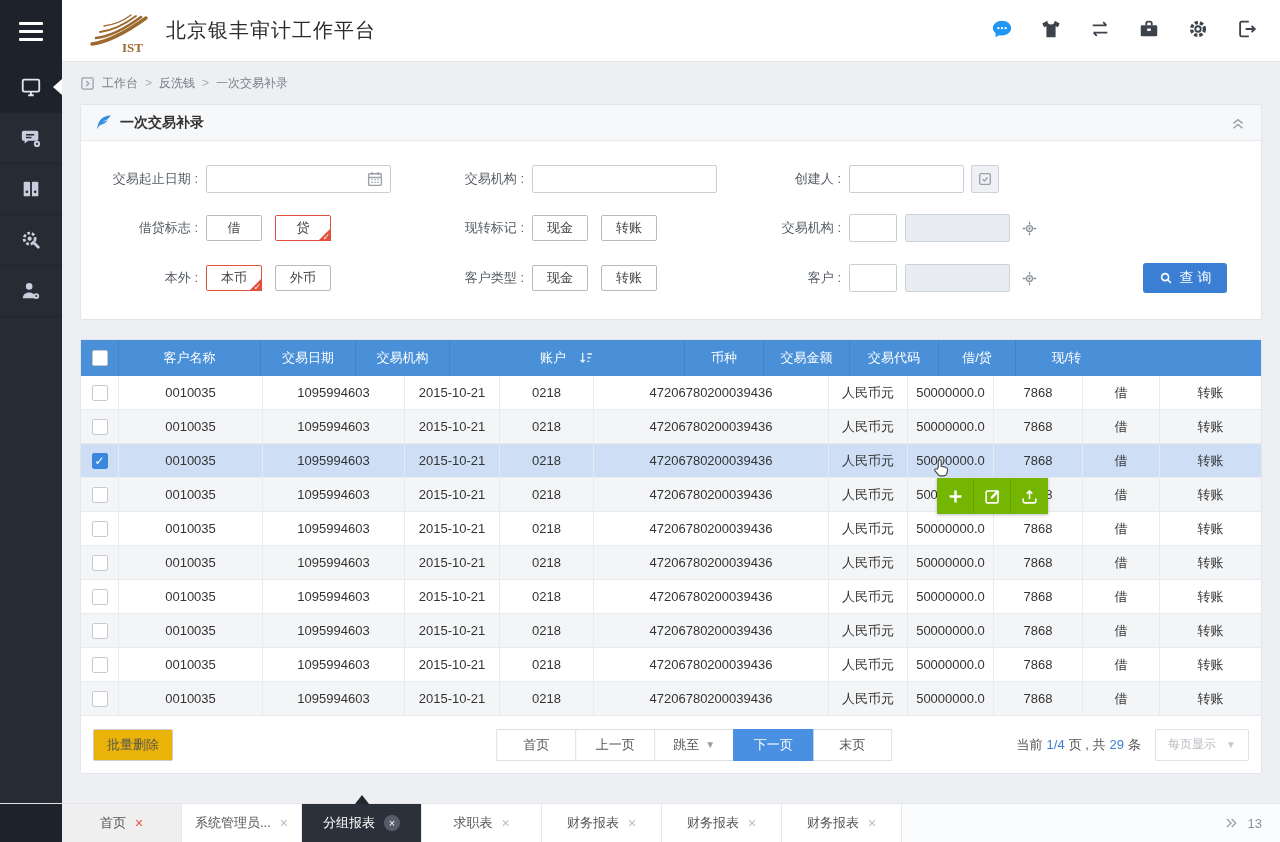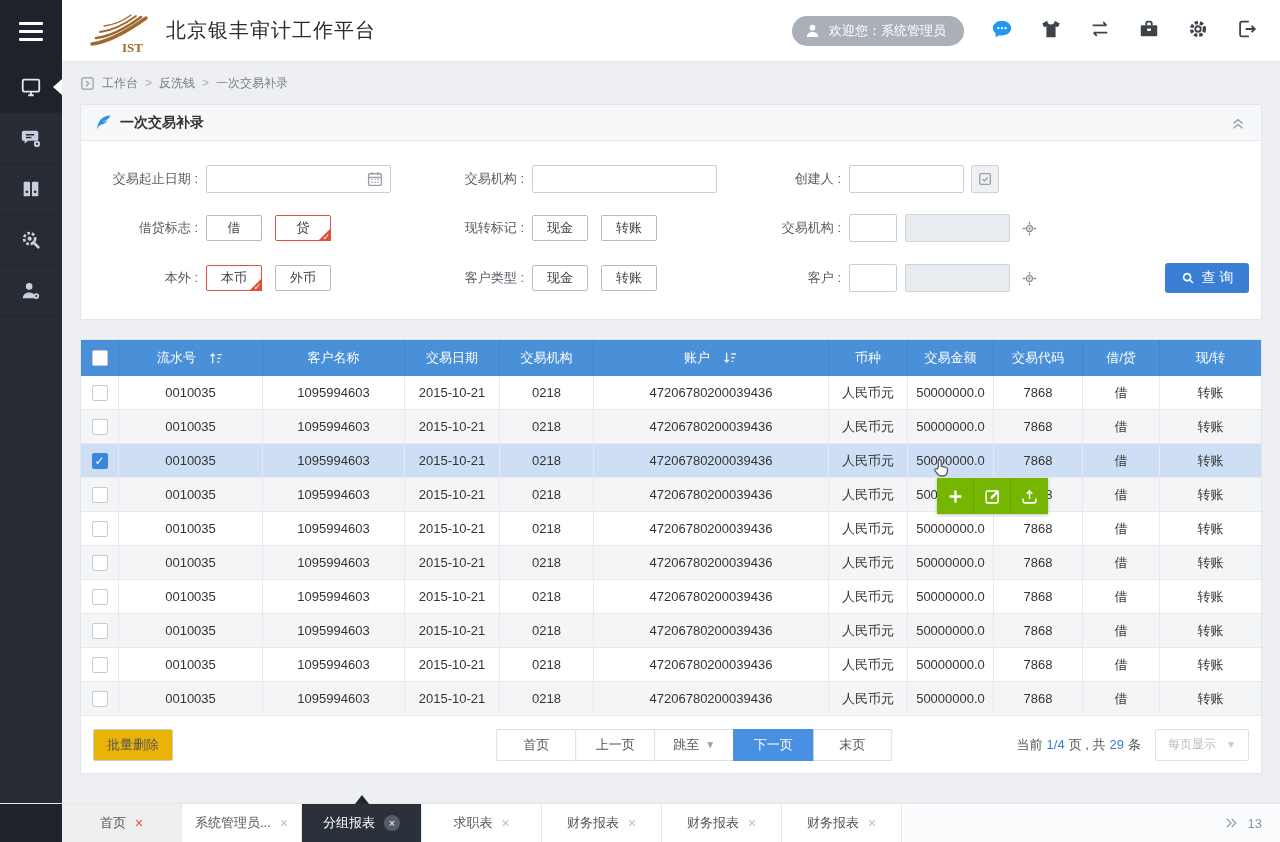--- a/index.html
+++ b/index.html
@@ -41,21 +41,21 @@
   .card-title{font-size:14px;font-weight:700;color:#333}
   .collapse-btn{margin-left:auto;width:18px;height:18px;color:#98a0a8;cursor:pointer;background:none;border:none;padding:0}
 
   
   .form{padding:24px 0 26px}
   .frow{display:flex;align-items:center;margin-bottom:21px}
   .frow:last-child{margin-bottom:0}
   .lb{flex:none;text-align:right;color:#555b63;font-size:13px;padding-right:8px;box-sizing:border-box}
   .lb.c1{width:125px}.lb.c2{width:118px}.lb.c3{width:105px}
   .ctl{flex:none;display:flex;align-items:center}
-  .ctl.c1{width:208px}.ctl.c2{width:212px}.ctl.c3{flex:1;padding-right:12px}
+  .ctl.c1{width:208px}.ctl.c2{width:212px}.ctl.c3{flex:1;padding-right:34px}
   input.txt{height:28px;border:1px solid #c9ced6;border-radius:2px;box-sizing:border-box;font-size:13px;padding:0 8px;color:#333;outline:none;background:#fff}
   .w185{width:185px}.w115{width:115px}.w48{width:48px;height:26px}.w105{width:105px;height:26px}
   input.dis{background:#e9edf2;border-color:#ccd2d9;margin-left:8px}
   .inpwrap{position:relative;display:inline-block}
   .inpwrap .cal{position:absolute;right:7px;top:5px;width:18px;height:18px;color:#9aa0a8;cursor:pointer}
   .addon{width:26px;height:26px;border:1px solid #ccd2d9;background:#eef0f3;border-radius:2px;display:flex;align-items:center;justify-content:center;margin-left:7px;cursor:pointer}
   .addon .ic{width:16px;height:16px;color:#9aa0a8}
   .target{width:17px;height:17px;color:#8a9099;margin-left:11px;cursor:pointer}
   .tgl{position:relative;min-width:56px;height:26px;border:1px solid #b4bac2;background:#fff;margin-right:13px;font-size:13px;color:#444;display:inline-flex;align-items:center;justify-content:center;padding:0 8px;border-radius:2px;box-sizing:border-box;cursor:pointer}
   .tgl.sel{border-color:#e0503c}
@@ -178,29 +178,20 @@
           <path d="M8 36 Q30 33 62 10" stroke-width="3.4"></path>
           <path d="M12 30 Q31 28 57 9" stroke-width="2.6"></path>
           <path d="M16 24 Q33 22 52 8" stroke-width="1.9"></path>
           <path d="M20 18 Q35 16 47 7" stroke-width="1.3"></path>
         </g>
         <text x="38" y="44" font-size="13" fill="#9c6a2e" font-family="Liberation Serif,serif" font-weight="bold">IST</text>
       </svg>
     </span>
     <h1 class="app-title">北京银丰审计工作平台</h1>
     <div class="hsp"></div>
-    <div class="welcome">
-      <span class="ic">
-          <svg viewBox="0 0 24 24" fill="currentColor">
-            <circle cx="12" cy="8" r="4"></circle>
-            <path d="M4 21c0-4.5 3.5-7 8-7s8 2.5 8 7z"></path>
-          </svg>
-        </span>
-      <span>欢迎您：系统管理员</span>
-    </div>
     <span id="header-actions"><button class="hbtn"><span class="ic"><svg viewBox="0 0 24 24">
               <path fill="#2196f3" d="M12 3C6.5 3 2 6.6 2 11c0 2.2 1.1 4.2 3 5.6V21l4-2.2c.9.2 1.9.3 3 .3 5.5 0 10-3.6 10-8.1S17.5 3 12 3z"></path>
               <circle cx="8" cy="11" r="1.3" fill="#fff"></circle>
               <circle cx="12" cy="11" r="1.3" fill="#fff"></circle>
               <circle cx="16" cy="11" r="1.3" fill="#fff"></circle>
             </svg></span></button><button class="hbtn"><span class="ic"><svg viewBox="0 0 24 24" fill="currentColor">
               <path d="M8 3L2.5 6l2 4.2L7 9v12h10V9l2.5 1.2 2-4.2L16 3a4 4 0 0 1-8 0z"></path>
             </svg></span></button><button class="hbtn"><span class="ic"><svg viewBox="0 0 24 24" fill="none" stroke="currentColor" stroke-width="2">
               <path d="M4 8h15M15.5 4.5L19 8M20 16H5M8.5 19.5L5 16"></path>
             </svg></span></button><button class="hbtn"><span class="ic"><svg viewBox="0 0 24 24">
@@ -353,28 +344,20 @@
         </div>
       </div>
     </section>
 
     <section class="card table-card">
       <div id="thead">
           <div class="tr head">
             <div class="th" style="width: 38px; flex: 0 0 auto;">
               <span class="cb"></span>
             </div>
-            <div class="th" style="width: 144px; flex: 0 0 auto;">
-              <span>流水号</span>
-              <span class="ic sorti">
-                <svg viewBox="0 0 24 24" fill="none" stroke="currentColor" stroke-width="2">
-                  <path d="M7 20V6M3.8 9.2L7 6l3.2 3.2M14 7h7M14 12.5h5M14 18h3"></path>
-                </svg>
-              </span>
-            </div>
             <div class="th" style="width: 142px; flex: 0 0 auto;">
               <span>客户名称</span>
             </div>
             <div class="th" style="width: 95px; flex: 0 0 auto;">
               <span>交易日期</span>
             </div>
             <div class="th" style="width: 94px; flex: 0 0 auto;">
               <span>交易机构</span>
             </div>
             <div class="th" style="width: 235px; flex: 0 0 auto;">

